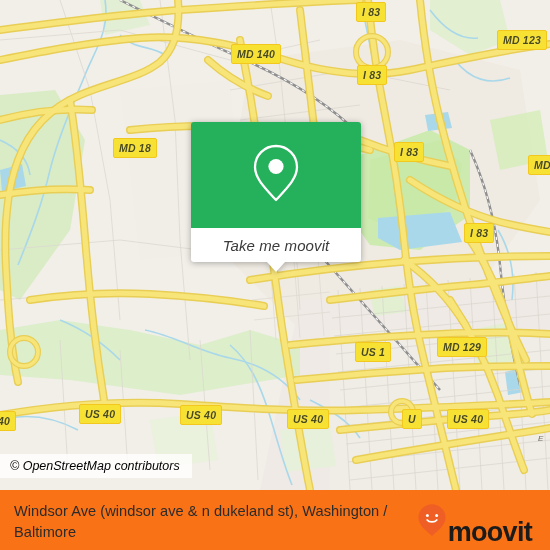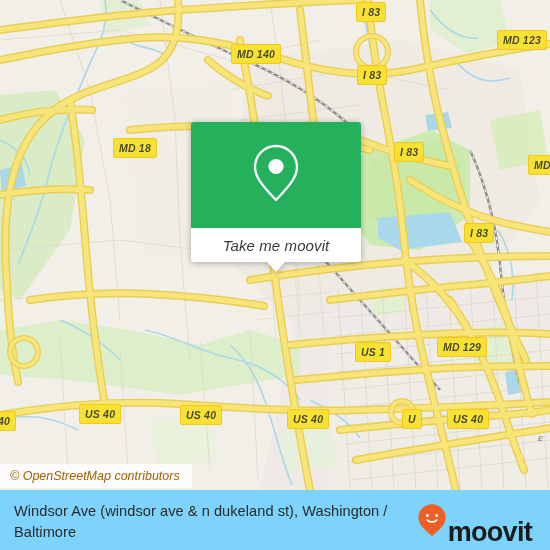--- a/index.html
+++ b/index.html
@@ -86,36 +86,36 @@
     width: 0; height: 0;
     margin-left: -9px;
     border-left: 9px solid transparent;
     border-right: 9px solid transparent;
     border-top: 10px solid #ffffff;
   }
 
   
   #attribution {
     position: absolute;
-    left: 0; top: 464px;
+    left: 0; top: 454px;
     height: 24px;
     padding: 0 12px 0 10px;
     display: flex; align-items: center;
     background: rgba(255,255,255,.80);
     font-size: 12.5px;
-    color: #a16207;
+    color: #000000;
     white-space: nowrap;
   }
 
   
   #footer {
     position: absolute;
     left: 0; top: 490px;
     width: 550px; height: 60px;
-    background: #7dd3fc;
+    background: #f97316;
     display: flex;
     align-items: center;
     justify-content: space-between;
     padding: 4px 18px 0 14px;
   }
   #footer-title {
     font-size: 14.6px;
     color: #2b2b2b;
     line-height: 1.42;
     letter-spacing: .05px;

